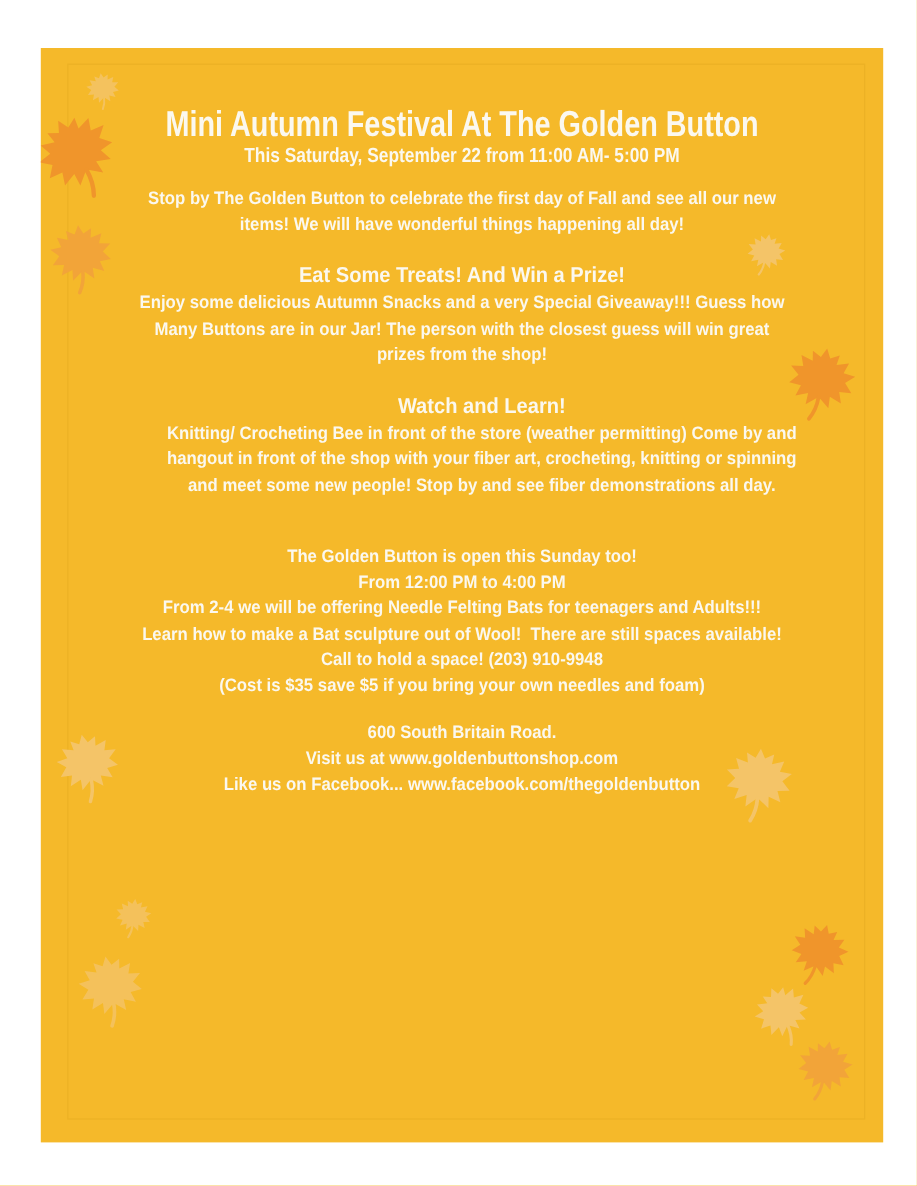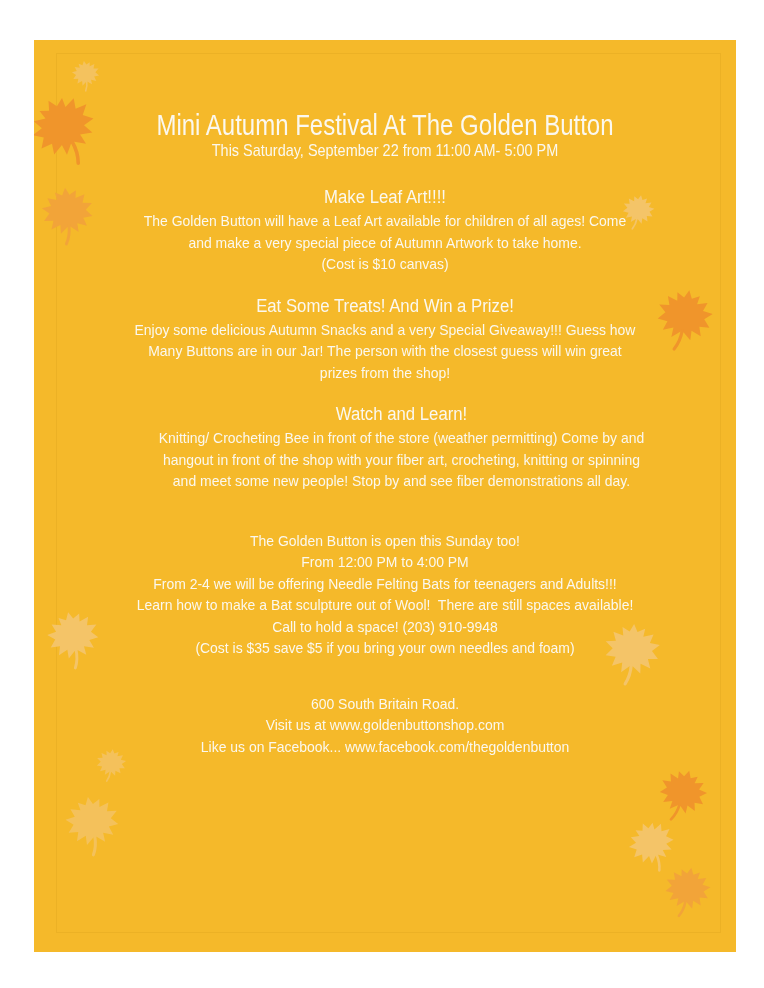--- a/index.html
+++ b/index.html
@@ -37,24 +37,24 @@
     position:absolute;
     z-index:1;
   }
   .leaf.dark{color:var(--leaf_dark);}
   .leaf.mid{color:var(--leaf_mid);}
   .leaf.pale{color:var(--leaf_pale);}
   .content{
     position:relative;
     z-index:2;
     width:100%;
-    padding-top:69px;
+    padding-top:48px;
     text-align:center;
     color:var(--text);
-    font-weight:normal;
+    font-weight:bold;
   }
   .title{
     font-size:30px;
     line-height:32px;
     letter-spacing:0px;
     transform:scaleX(0.80);
     white-space:pre;
   }
   .subtitle{
     font-size:17px;
@@ -74,21 +74,21 @@
     font-size:18px;
     line-height:22px;
     margin-bottom:2px;
   }
   .intro{margin-top:15px;}
   .section-1{margin-top:25px;}
   .section-2{margin-top:20px;}
   .section-3{margin-top:20px;}
   .section-4{margin-top:20px;margin-left:33px;}
   .sunday{margin-top:38px;}
-  .footer{margin-top:34px;}
+  .footer{margin-top:18px;}
   svg.defs{position:absolute;width:0;height:0;}
 </style>
 </head>
 <body>
 
 <svg class="defs" aria-hidden="true">
   <symbol id="maple-leaf" viewBox="0 0 64 74">
     <path fill="currentColor" d="M32 2 L36.5 11 L45 6.5 L43.5 16 L55 12.5 L51.5 22.5 L63 24 L54.5 31.5 L62 40 L50.5 41 L54 51.5 L42.5 47 L43 58 L34 50.5 L32 50 L30 50.5 L21 58 L21.5 47 L10 51.5 L13.5 41 L2 40 L9.5 31.5 L1 24 L12.5 22.5 L9 12.5 L20.5 16 L19 6.5 L27.5 11 Z"></path>
     <path fill="none" stroke="currentColor" stroke-width="3.6" stroke-linecap="round" d="M32 49 C32 57 30.5 64 26.5 71"></path>
   </symbol>
@@ -132,27 +132,25 @@
   <svg class="leaf mid" style="left:630px;top:826px;width:46px;height:53px;transform:rotate(10deg);">
       <use href="#maple-leaf"></use>
     </svg>
 
   <div class="inner-border"></div>
 
   <div class="content">
     <div class="title">Mini Autumn Festival At The Golden Button</div>
     <div class="subtitle">This Saturday, September 22 from 11:00 AM- 5:00 PM</div>
 
+    <div class="intro">
+      <div class="line">Stop by The Golden Button to celebrate the first day of Fall and see all our new</div>
+      <div class="line">items! We will have wonderful things happening all day!</div>
+    </div>
 
-    <div class="section section-1">
-      <div class="heading">Make Leaf Art!!!!</div>
-      <div class="line">The Golden Button will have a Leaf Art available for children of all ages! Come</div>
-      <div class="line">and make a very special piece of Autumn Artwork to take home.</div>
-      <div class="line">(Cost is $10 canvas)</div>
-    </div>
 
     <div class="section section-2">
       <div class="heading">Eat Some Treats! And Win a Prize!</div>
       <div class="line">Enjoy some delicious Autumn Snacks and a very Special Giveaway!!! Guess how</div>
       <div class="line">Many Buttons are in our Jar! The person with the closest guess will win great</div>
       <div class="line">prizes from the shop!</div>
     </div>
 
 
     <div class="section section-4">

